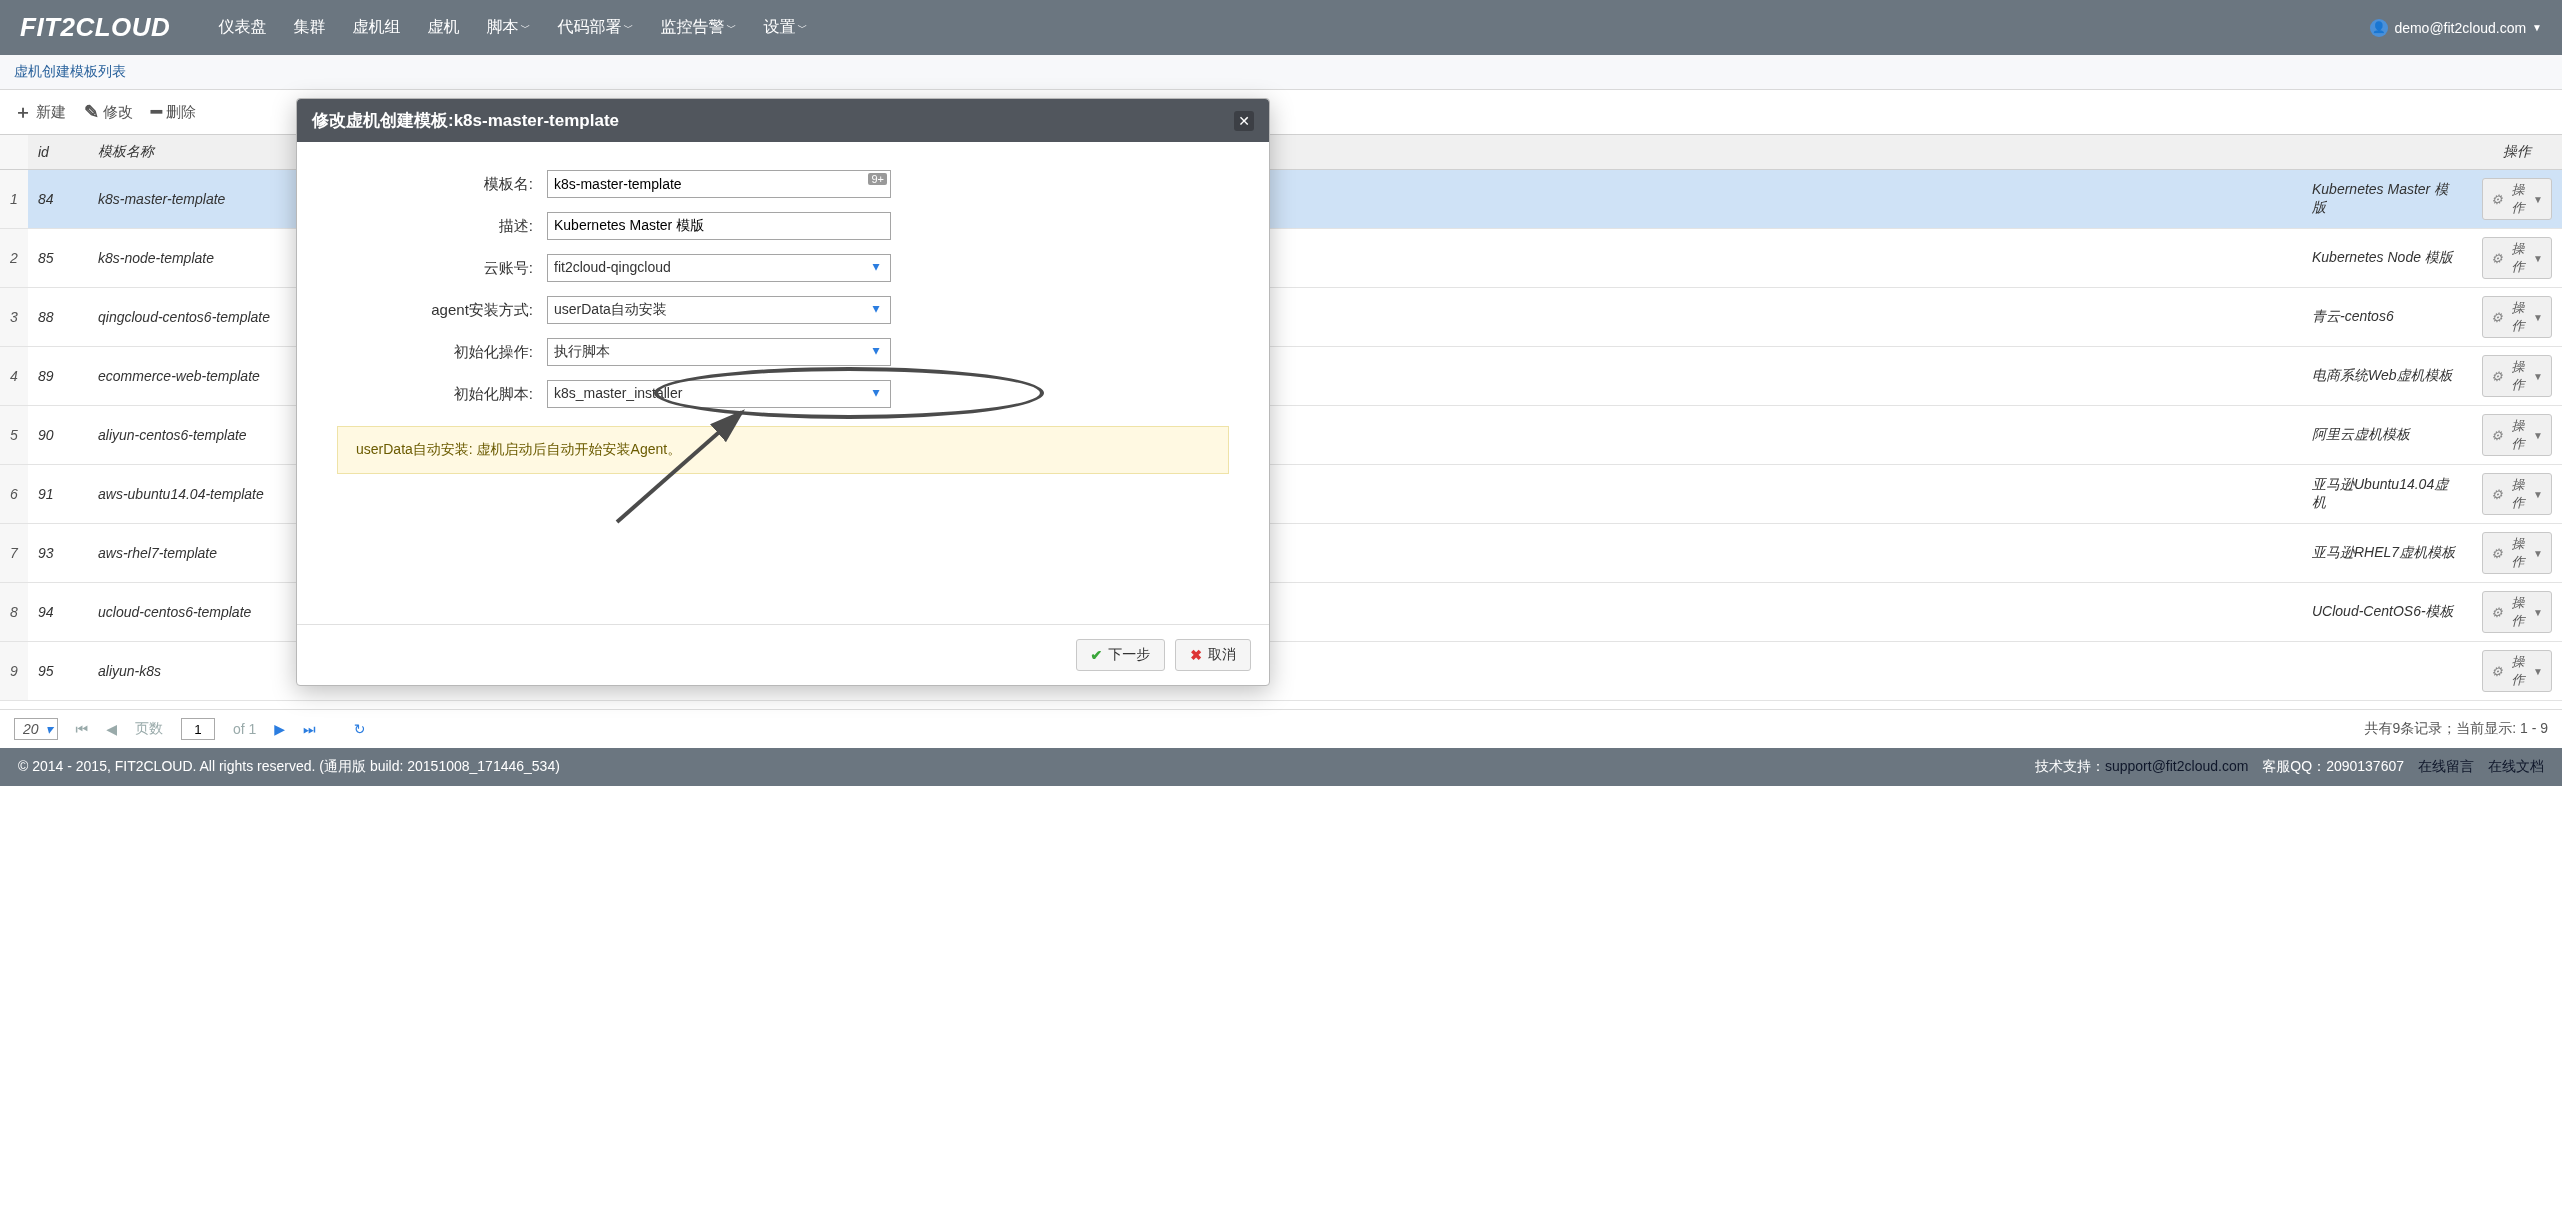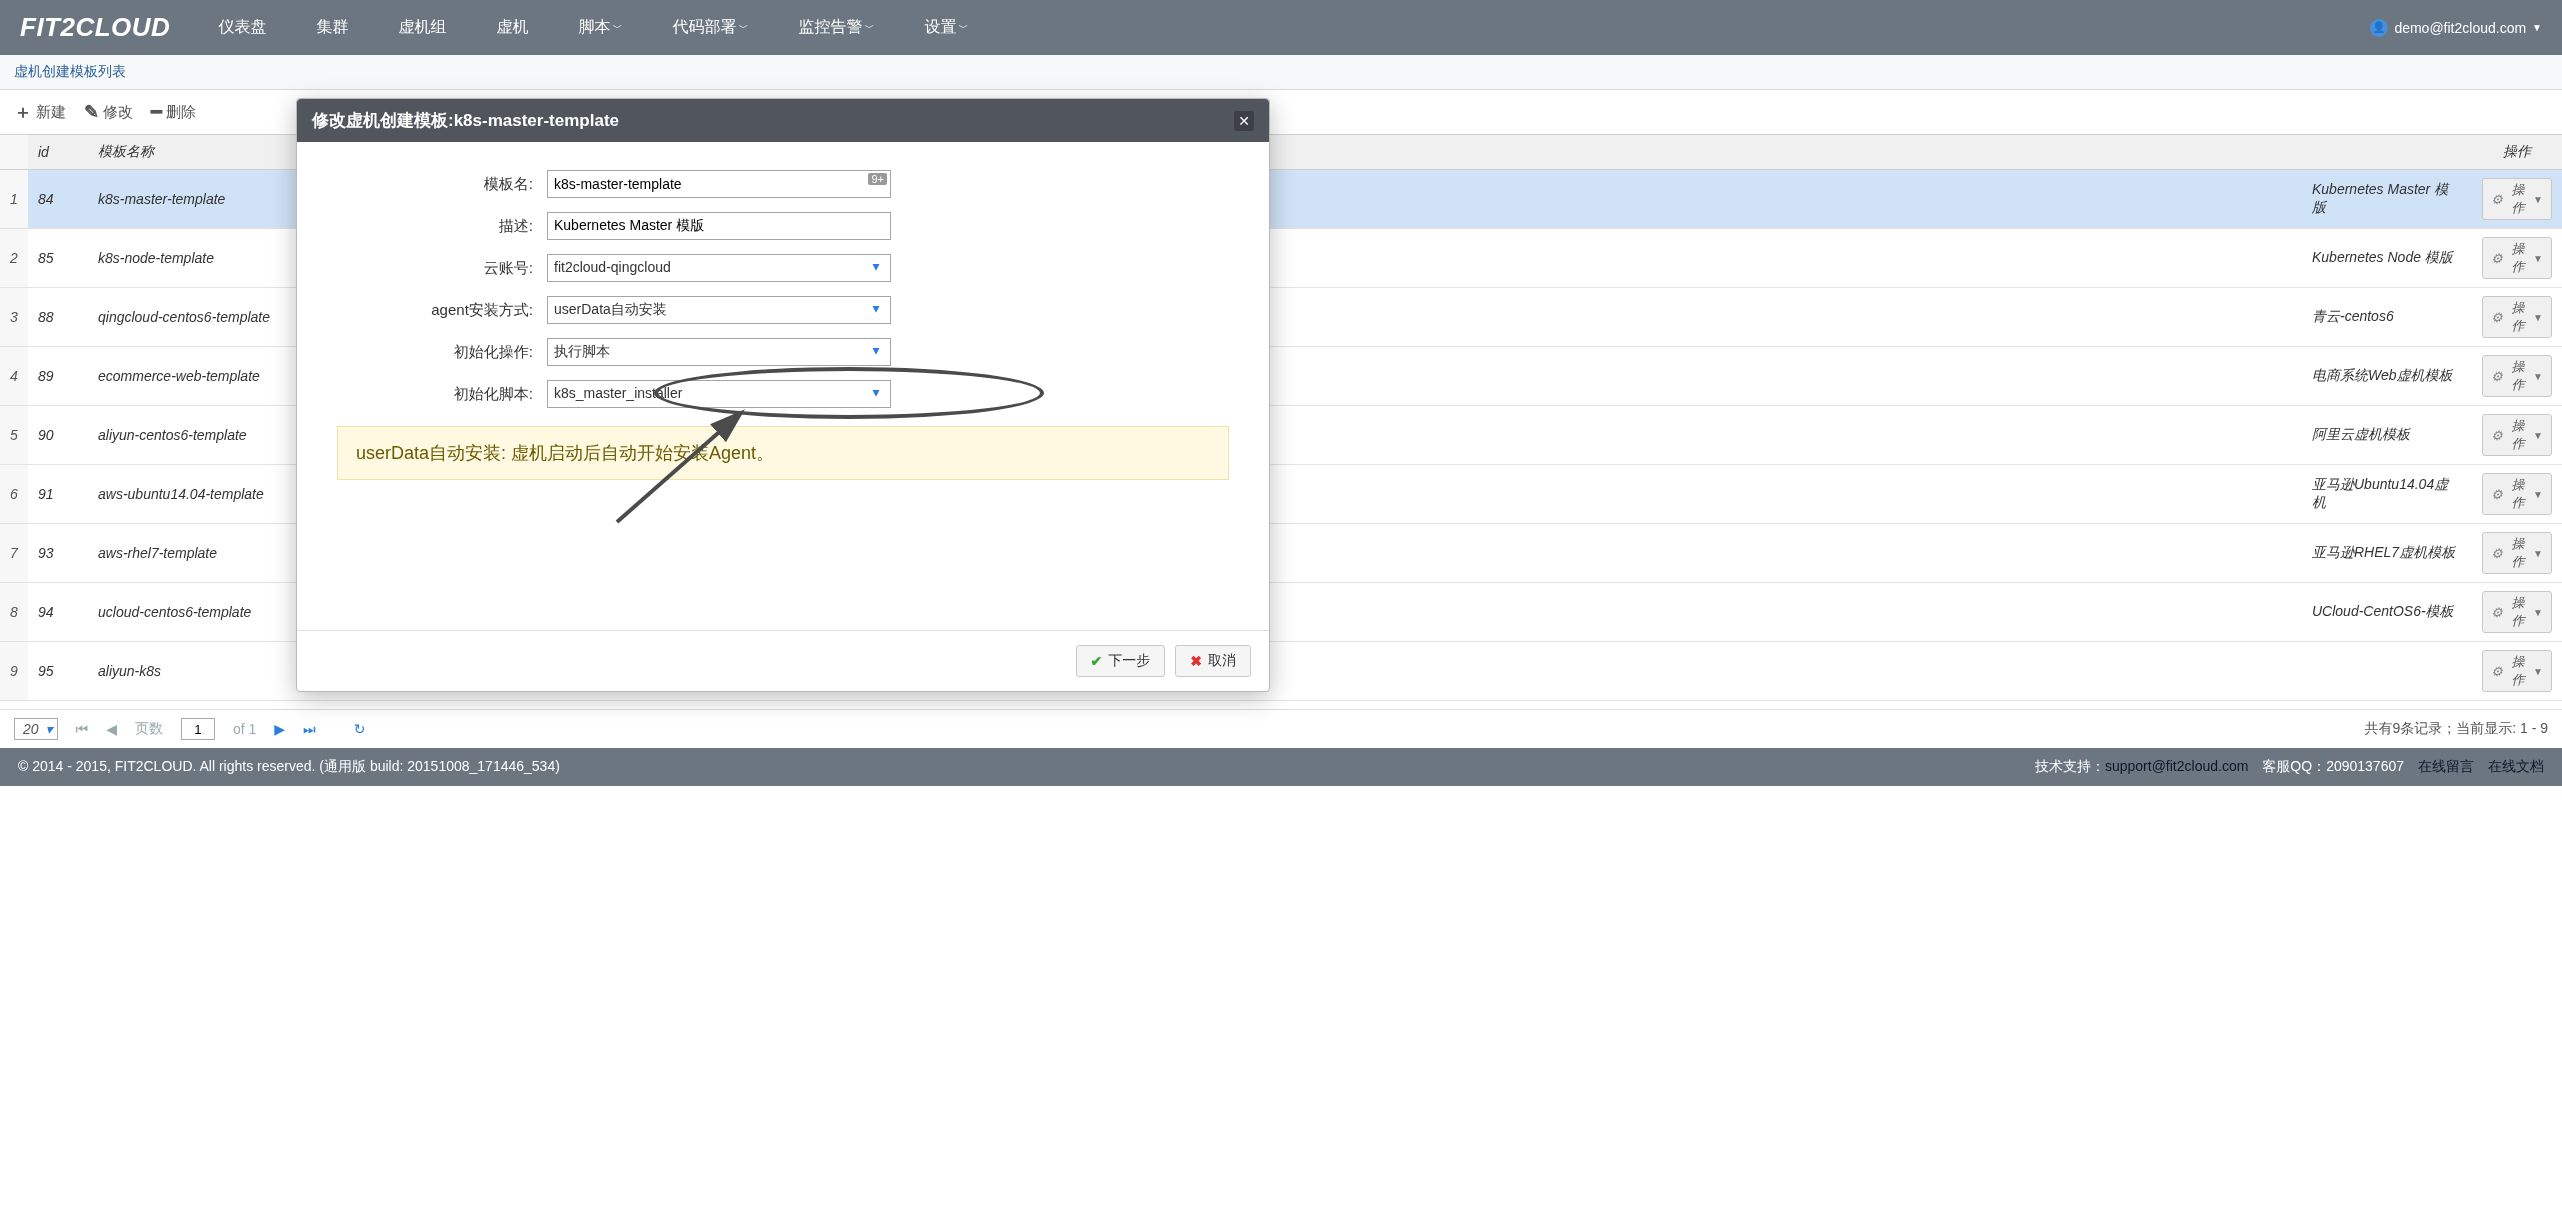--- a/index.html
+++ b/index.html
@@ -1,21 +1,21 @@
 <!DOCTYPE html>
 <html><head>
 <meta charset="utf-8">
 <style>
 * { margin:0; padding:0; box-sizing:border-box; font-family:"Helvetica Neue",Helvetica,Arial,"PingFang SC","Hiragino Sans GB","Microsoft YaHei",sans-serif; }
 body { background:#fff; font-size:14px; color:#333; }
 
 
 .navbar { background:#6b7680; height:55px; display:flex; align-items:center; padding:0 20px; gap:48px; color:#fff; }
 .logo { font-size:26px; font-weight:bold; font-style:italic; letter-spacing:0.5px; }
-.nav-items { display:flex; gap:50px; }
+.nav-items { display:flex; gap:27px; }
 .nav-item { font-size:16px; cursor:pointer; display:flex; align-items:center; gap:2px; }
 .nav-item .caret { font-size:10px; }
 .nav-right { margin-left:auto; display:flex; align-items:center; gap:6px; font-size:14px; }
 .avatar-icon { width:18px; height:18px; border-radius:50%; background:#4a90d9; display:inline-flex; align-items:center; justify-content:center; color:#fff; font-size:11px; }
 .nav-right .caret { font-size:10px; }
 
 
 .breadcrumb { background:#f7f8fa; border-bottom:1px solid #d9d9d9; padding:8px 14px; color:#2a629c; font-size:14px; font-weight:500; }
 
 
@@ -45,21 +45,21 @@
 .dialog-body { padding:28px 40px 20px 40px; }
 .form-row { display:flex; align-items:center; margin-bottom:14px; }
 .form-row label { width:210px; text-align:right; padding-right:14px; font-size:15px; color:#333;}
 .form-row .control { width:344px; }
 .form-row input[type=text] { width:100%; height:28px; border:1px solid #a5a5a5; padding:0 6px; font-size:14px; background:#fff; }
 .form-row .select { position:relative; width:100%; height:28px; border:1px solid #a5a5a5; background:#fff; }
 .form-row .select span { display:block; padding:4px 6px; font-size:14px; }
 .form-row .select .chev { position:absolute; right:4px; top:3px; width:20px; height:20px; color:#2b7de0; font-size:14px; text-align:center; }
 .ellipse { position:absolute; width:390px; height:52px; border:4px solid #4b4b4b; border-radius:50%; pointer-events:none; }
 .arrow-svg { position:absolute; pointer-events:none; }
-.info-box { margin:18px 0 0 0; background:#fff9e2; border:1px solid #efe3a7; padding:14px 18px; font-size:18px; color:#6b5b00; }
+.info-box { margin:18px 0 0 0; background:#fff9e2; border:1px solid #efe3a7; padding:14px 18px; font-size:14px; color:#6b5b00; }
 .dialog-foot { padding:14px 18px; display:flex; justify-content:flex-end; gap:10px; border-top:1px solid #e0e0e0; }
 .btn { display:inline-flex; align-items:center; gap:6px; background:#f5f5f5; border:1px solid #c8c8c8; border-radius:3px; padding:6px 14px; font-size:14px; cursor:pointer; }
 .btn .ok { color:#3aa63a; font-weight:bold; }
 .btn .no { color:#d33; font-weight:bold; }
 
 
 .pager { position:relative; margin-top:8px; padding:8px 14px; border-top:1px solid #ddd; display:flex; align-items:center; gap:18px; font-size:14px; color:#555;}
 .pg-combo { border:1px solid #aaa; padding:2px 18px 2px 8px; position:relative;font-style:italic; }
 .pg-combo::after { content:"▾"; position:absolute; right:4px; top:2px; color:#2b7de0; }
 .pg-nav { display:flex; align-items:center; gap:18px; color:#9aa; }

